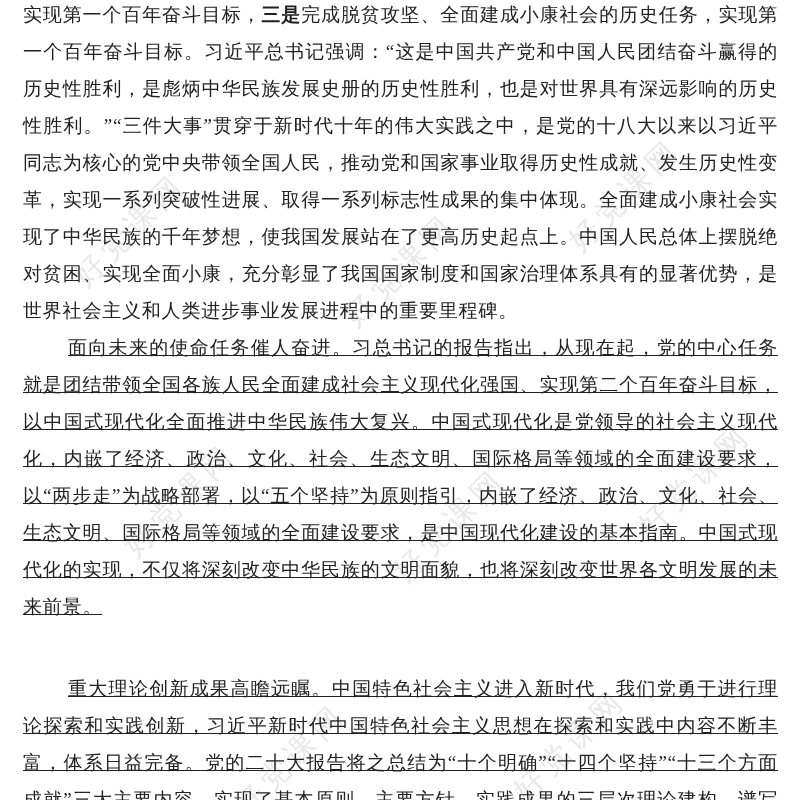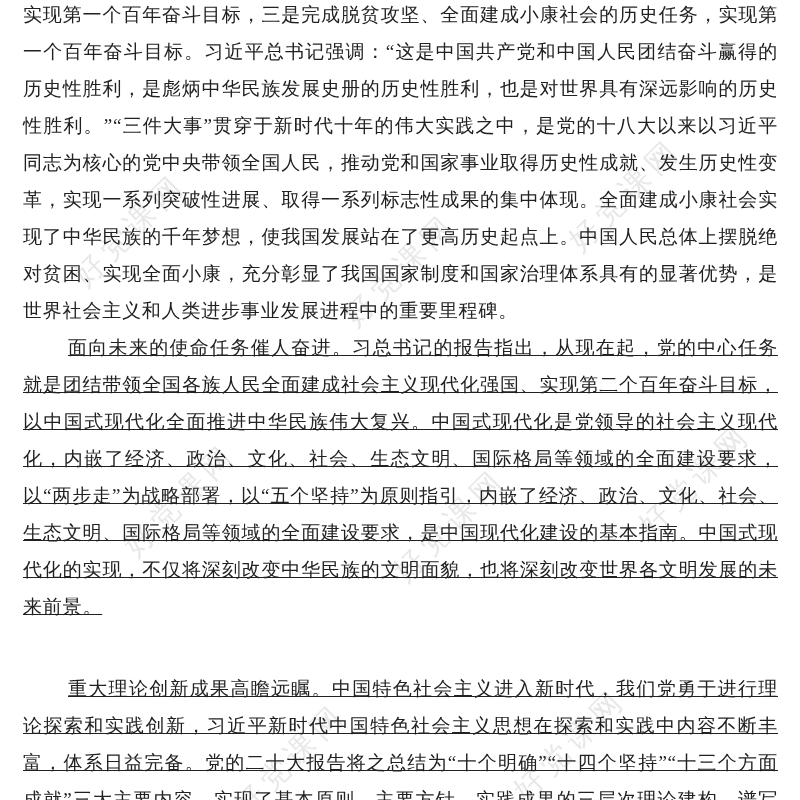--- a/index.html
+++ b/index.html
@@ -35,21 +35,21 @@
     padding: 0;
   }
   .doc p.indent {
     text-indent: 45px;
     text-decoration: underline;
   }
   .doc p.gap-before {
     margin-top: 45px;
   }
   .doc b {
-    font-weight: normal;
+    font-weight: bold;
   }
   .watermark-layer {
     position: absolute;
     inset: 0;
     z-index: 1;
     pointer-events: none;
   }
   .watermark {
     position: absolute;
     font-family: "Liberation Serif", "DejaVu Serif", serif;

